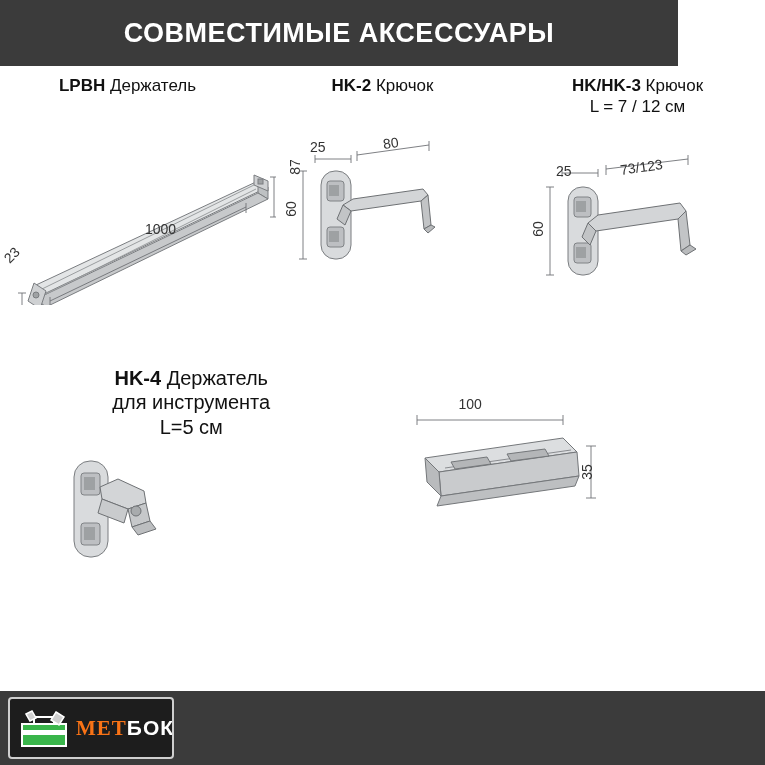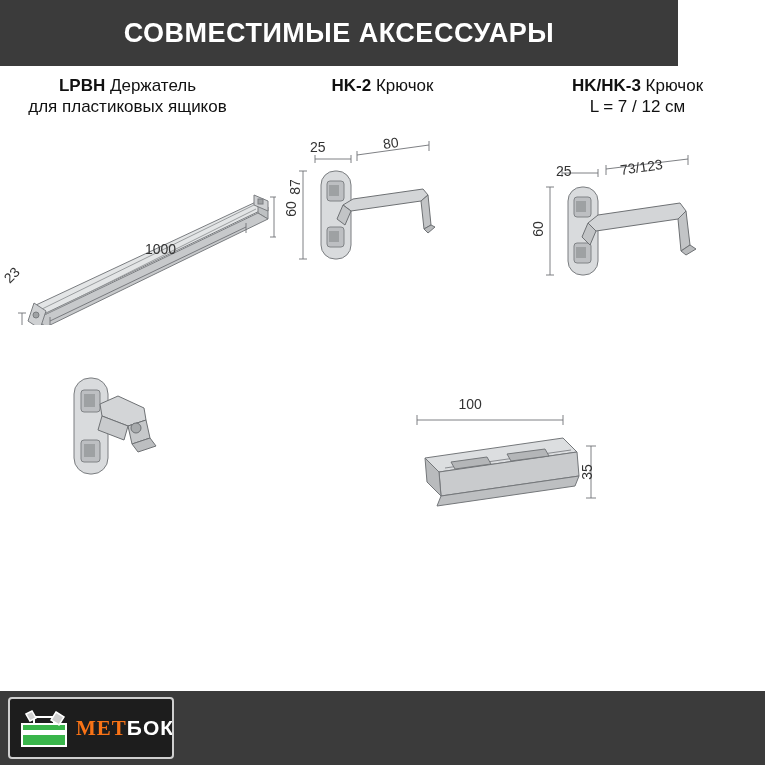--- a/index.html
+++ b/index.html
@@ -132,21 +132,20 @@
 </div>
 
 <div class="content">
 
   <div class="row row-1">
 
     <div class="cell">
       <div class="caption">
         <span class="code">LPBH</span>
         <span>Держатель</span><br>
-        <span>для пластиковых ящиков</span>
       </div>
       <div class="figure">
         <svg width="270" height="180" viewBox="0 0 270 180" style="position:absolute;left:6px;top:28px;">
 
           <g stroke="#7a7d80" stroke-width="1" fill="#d5d7d9">
             <polygon points="252,56 262,62 40,168 30,160" fill="#e3e5e6"></polygon>
             <polygon points="252,56 262,62 262,74 252,68" fill="#bec1c3"></polygon>
             <polygon points="30,160 40,168 40,182 30,174" fill="#bec1c3"></polygon>
             <polygon points="252,68 262,74 40,182 30,174" fill="#c7c9cb"></polygon>
             <polyline points="248,60 36,164" fill="none" stroke="#9a9d9f"></polyline>
@@ -258,20 +257,26 @@
         <div class="dim" style="left:46px; top:46px;">25</div>
         <div class="dim" style="left:110px; top:42px; transform:rotate(-8deg);">73/123</div>
         <div class="dim dim-rot-90" style="left:20px; top:104px;">60</div>
       </div>
     </div>
   </div>
 
   <div class="row row-2">
 
     <div class="cell">
+      <div class="caption caption-lg">
+        <span class="code">HK-4</span>
+        <span>Держатель</span><br>
+        <span>для инструмента</span><br>
+        <span>L=5 см</span>
+      </div>
       <div class="figure">
         <svg width="190" height="160" viewBox="0 0 190 160" style="position:absolute;left:40px;top:12px;">
           <g stroke="#7a7d80" stroke-width="1">
             <rect x="34" y="10" width="34" height="96" rx="16" fill="#d9dbdd"></rect>
             <rect x="41" y="22" width="19" height="22" rx="3" fill="#bdbfc2" stroke="#808386"></rect>
             <rect x="41" y="72" width="19" height="22" rx="3" fill="#bdbfc2" stroke="#808386"></rect>
             <path d="M44 26 l11 0 l0 13 l-11 0 z" fill="#9ea1a3" stroke="none"></path>
             <path d="M44 76 l11 0 l0 13 l-11 0 z" fill="#9ea1a3" stroke="none"></path>
           </g>
 

